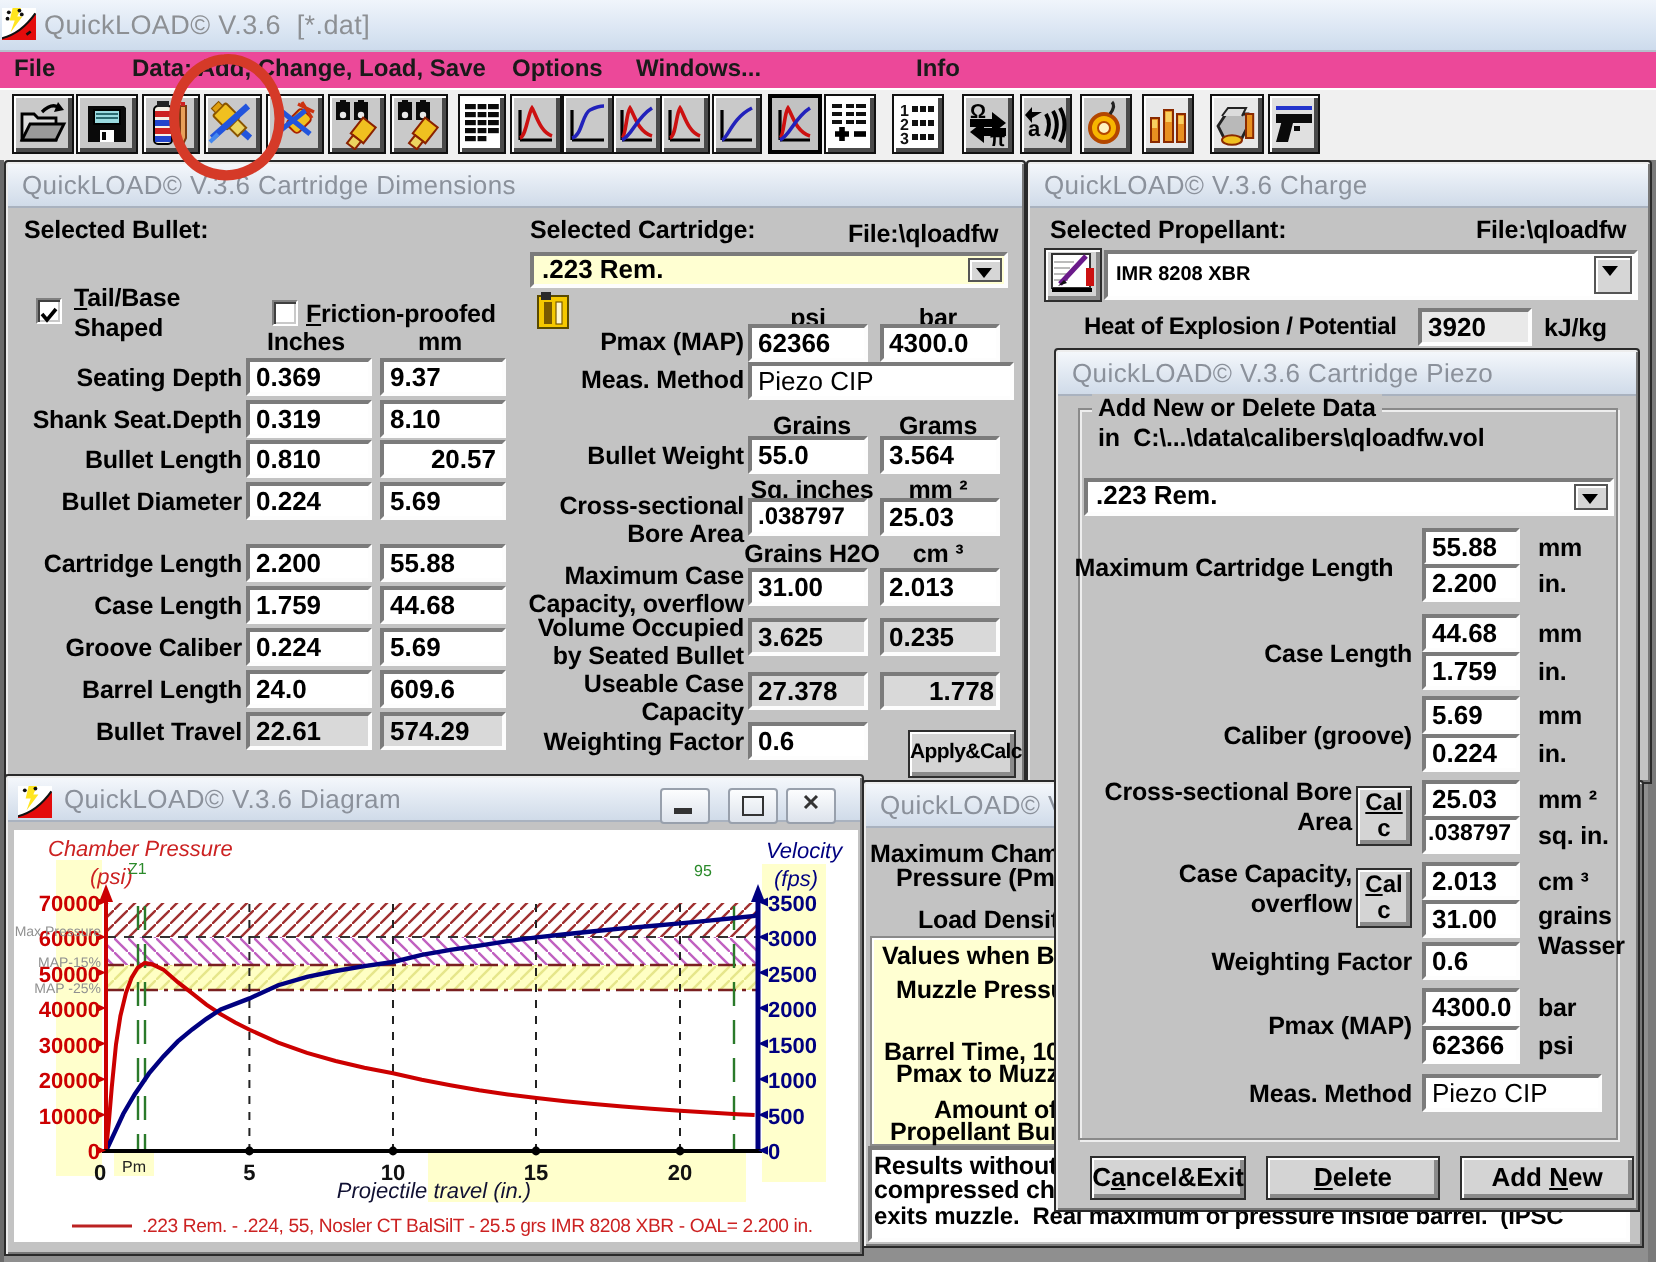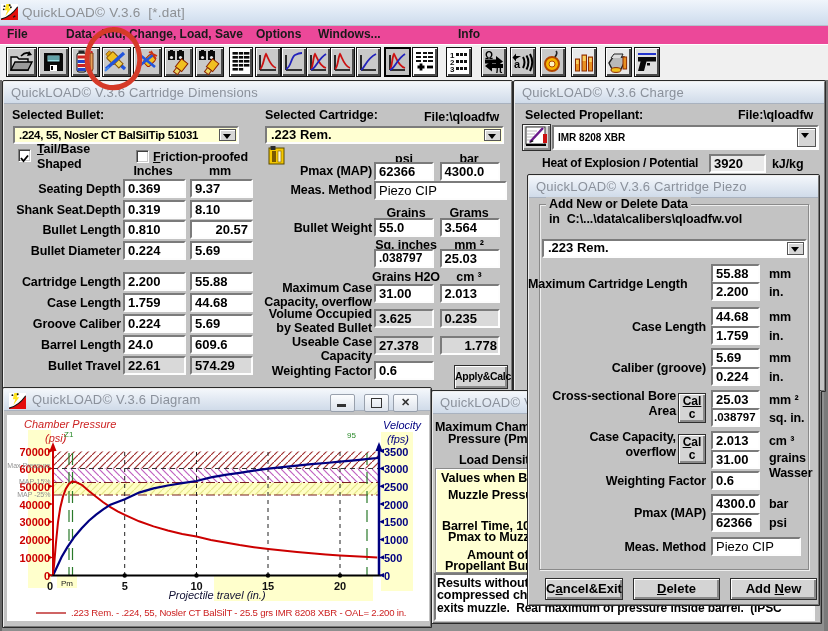--- a/index.html
+++ b/index.html
@@ -278,21 +278,20 @@
  <path d="M2,8 h18 v4.5 h-9.5 l-2.5,9.5 h-6 l2.6,-9.5 h-2.6 z" fill="#0a0a0a"></path>
  <path d="M11,14 h3 v2.5 h-3 z" fill="#0a0a0a"></path>
     </svg>
   </div>
 
 <div class="abs" style="left:0;top:80px;width:2px;height:551px;background:#6a6a6a;"></div>
 <div class="abs" style="left:824px;top:80px;width:4px;height:551px;background:#7a7a7a;"></div>
 <div class="w" id="w1" style="left:2px;top:80px;width:509px;height:310px;">
   <div class="wt">QuickLOAD© V.3.6 Cartridge Dimensions</div>
   <div class="lab b13" style="left:9px;top:27px;">Selected Bullet:</div>
-  <div class="combo" style="left:10px;top:45px;width:226px;background:#ffffd2;font-size:11.5px;letter-spacing:-0.3px;">.224, 55, Nosler CT BalSilTip 51031<span class="cbtn"></span></div>
   <div class="lab b13" style="left:262px;top:27px;">Selected Cartridge:</div>
   <div class="lab b13" style="left:421px;top:29px;">File:\qloadfw</div>
   <div class="combo" style="left:262px;top:45px;width:239px;background:#ffffd2;">.223 Rem.<span class="cbtn"></span></div>
   <div class="cb" style="left:15px;top:68px;"><svg width="11" height="11" viewBox="0 0 11 11">
         <path d="M2,5 L4.5,8 L9,2.5" stroke="#000" stroke-width="1.8" fill="none"></path>
       </svg></div>
   <div class="lab b13" style="left:34px;top:61px;"><span class="u">T</span>ail/Base<br>Shaped</div>
   <div class="cb" style="left:133px;top:69px;"></div>
   <div class="lab b13" style="left:150px;top:69px;"><span class="u">F</span>riction-proofed</div>
   <svg class="abs" style="left:265px;top:64px;" width="18" height="20" viewBox="0 0 18 20">
@@ -339,20 +338,21 @@
   <div class="fld" style="left:436.5px;top:80.5px;width:60px;">4300.0</div>
   <div class="lab b13" style="left:200px;top:102px;width:169px;text-align:right;">Meas. Method</div>
   <div class="fld" style="left:371px;top:99.5px;width:133px;font-weight:400;">Piezo CIP</div>
   <div class="lab b13" style="left:381px;top:125px;width:44px;text-align:center;">Grains</div>
   <div class="lab b13" style="left:444px;top:125px;width:44px;text-align:center;">Grams</div>
   <div class="lab b13" style="left:200px;top:139.5px;width:169px;text-align:right;">Bullet Weight</div>
   <div class="fld" style="left:371px;top:137px;width:60px;">55.0</div>
   <div class="fld" style="left:436.5px;top:137px;width:60px;">3.564</div>
   <div class="lab b13" style="left:371px;top:157px;width:64px;text-align:center;">Sq. inches</div>
   <div class="lab b13" style="left:444px;top:157px;width:44px;text-align:center;">mm ²</div>
+  <div class="lab b13" style="left:200px;top:164.5px;width:169px;text-align:right;">Cross-sectional<br>Bore Area</div>
   <div class="fld" style="left:371px;top:168px;width:60px;font-size:12px;">.038797</div>
   <div class="fld" style="left:436.5px;top:168px;width:60px;">25.03</div>
   <div class="lab b13" style="left:366px;top:189px;width:74px;text-align:center;">Grains H2O</div>
   <div class="lab b13" style="left:444px;top:189px;width:44px;text-align:center;">cm ³</div>
   <div class="lab b13" style="left:200px;top:199.5px;width:169px;text-align:right;">Maximum Case<br>Capacity, overflow</div>
   <div class="fld" style="left:371px;top:203px;width:60px;">31.00</div>
   <div class="fld" style="left:436.5px;top:203px;width:60px;">2.013</div>
   <div class="lab b13" style="left:200px;top:225.5px;width:169px;text-align:right;">Volume Occupied<br>by Seated Bullet</div>
   <div class="fld gfld" style="left:371px;top:228px;width:60px;">3.625</div>
   <div class="fld gfld" style="left:436.5px;top:228px;width:60px;">0.235</div>
@@ -396,21 +396,21 @@
   <div class="lab b13" style="left:5px;top:185px;">Results without consider</div>
   <div class="lab b13" style="left:5px;top:197px;">compressed charge.</div>
   <div class="lab b13" style="left:5px;top:211px;font-size:12px;">exits muzzle.&nbsp;&nbsp;Real maximum of pressure inside barrel.&nbsp;&nbsp;(IPSC</div>
 </div>
 <div class="w" id="w4" style="left:527px;top:174px;width:291px;height:430px;">
   <div class="wt">QuickLOAD© V.3.6 Cartridge Piezo</div>
   <div class="gb" style="left:11px;top:29px;width:268px;height:364px;"></div>
   <div class="lab b13" style="left:18px;top:22px;background:#c3c3c3;padding:0 3px;">Add New or Delete Data</div>
   <div class="lab b13" style="left:21px;top:37px;">in&nbsp;&nbsp;C:\...\data\calibers\qloadfw.vol</div>
   <div class="combo" style="left:14px;top:64px;width:265px;height:19px;">.223 Rem.<span class="cbtn"></span></div>
-  <div class="lab b13" style="left:0px;top:101.5px;width:178px;text-align:left;">Maximum Cartridge Length</div>
+  <div class="lab b13" style="left:0px;top:101.5px;width:178px;text-align:center;">Maximum Cartridge Length</div>
   <div class="fld" style="left:183px;top:89px;width:49px;">55.88</div>
     <div class="lab b13" style="left:241px;top:92px;">mm</div>
   <div class="fld" style="left:183px;top:107px;width:49px;">2.200</div>
     <div class="lab b13" style="left:241px;top:110px;">in.</div>
   <div class="lab b13" style="left:0px;top:144.5px;width:178px;text-align:right;">Case Length</div>
   <div class="fld" style="left:183px;top:132px;width:49px;">44.68</div>
     <div class="lab b13" style="left:241px;top:135px;">mm</div>
   <div class="fld" style="left:183px;top:150.5px;width:49px;">1.759</div>
     <div class="lab b13" style="left:241px;top:153.5px;">in.</div>
   <div class="lab b13" style="left:0px;top:186px;width:178px;text-align:right;">Caliber (groove)</div>

